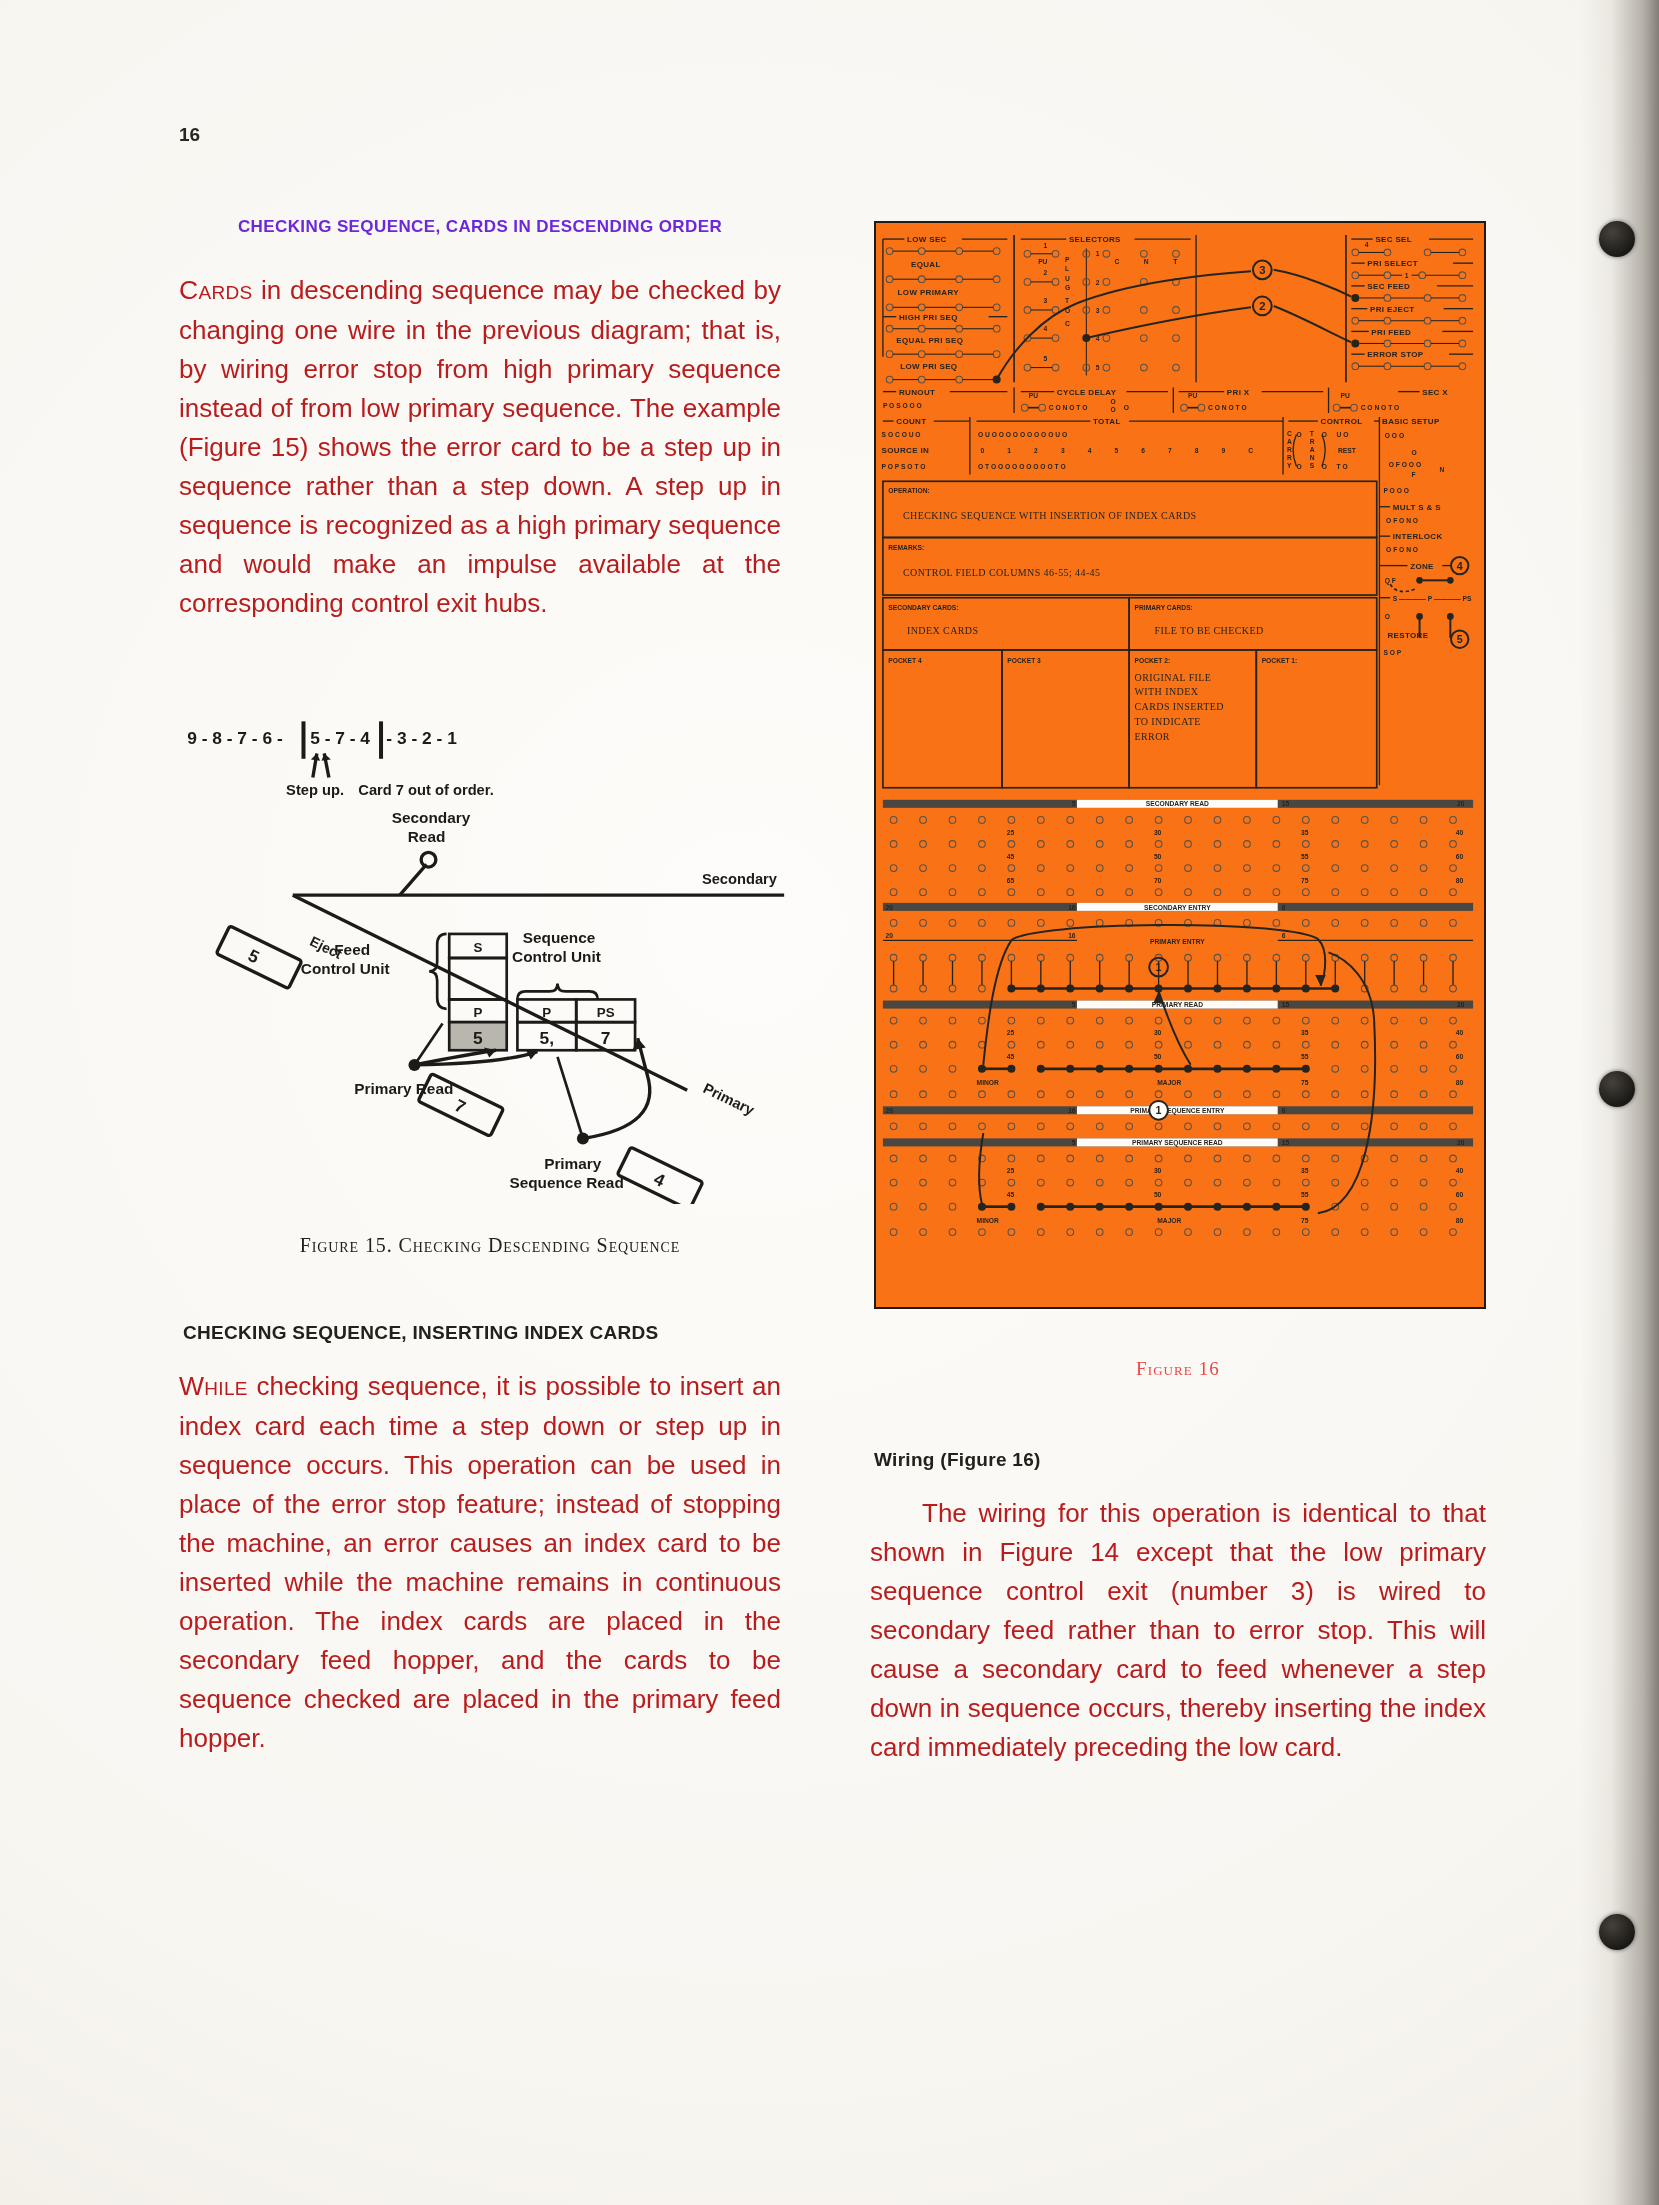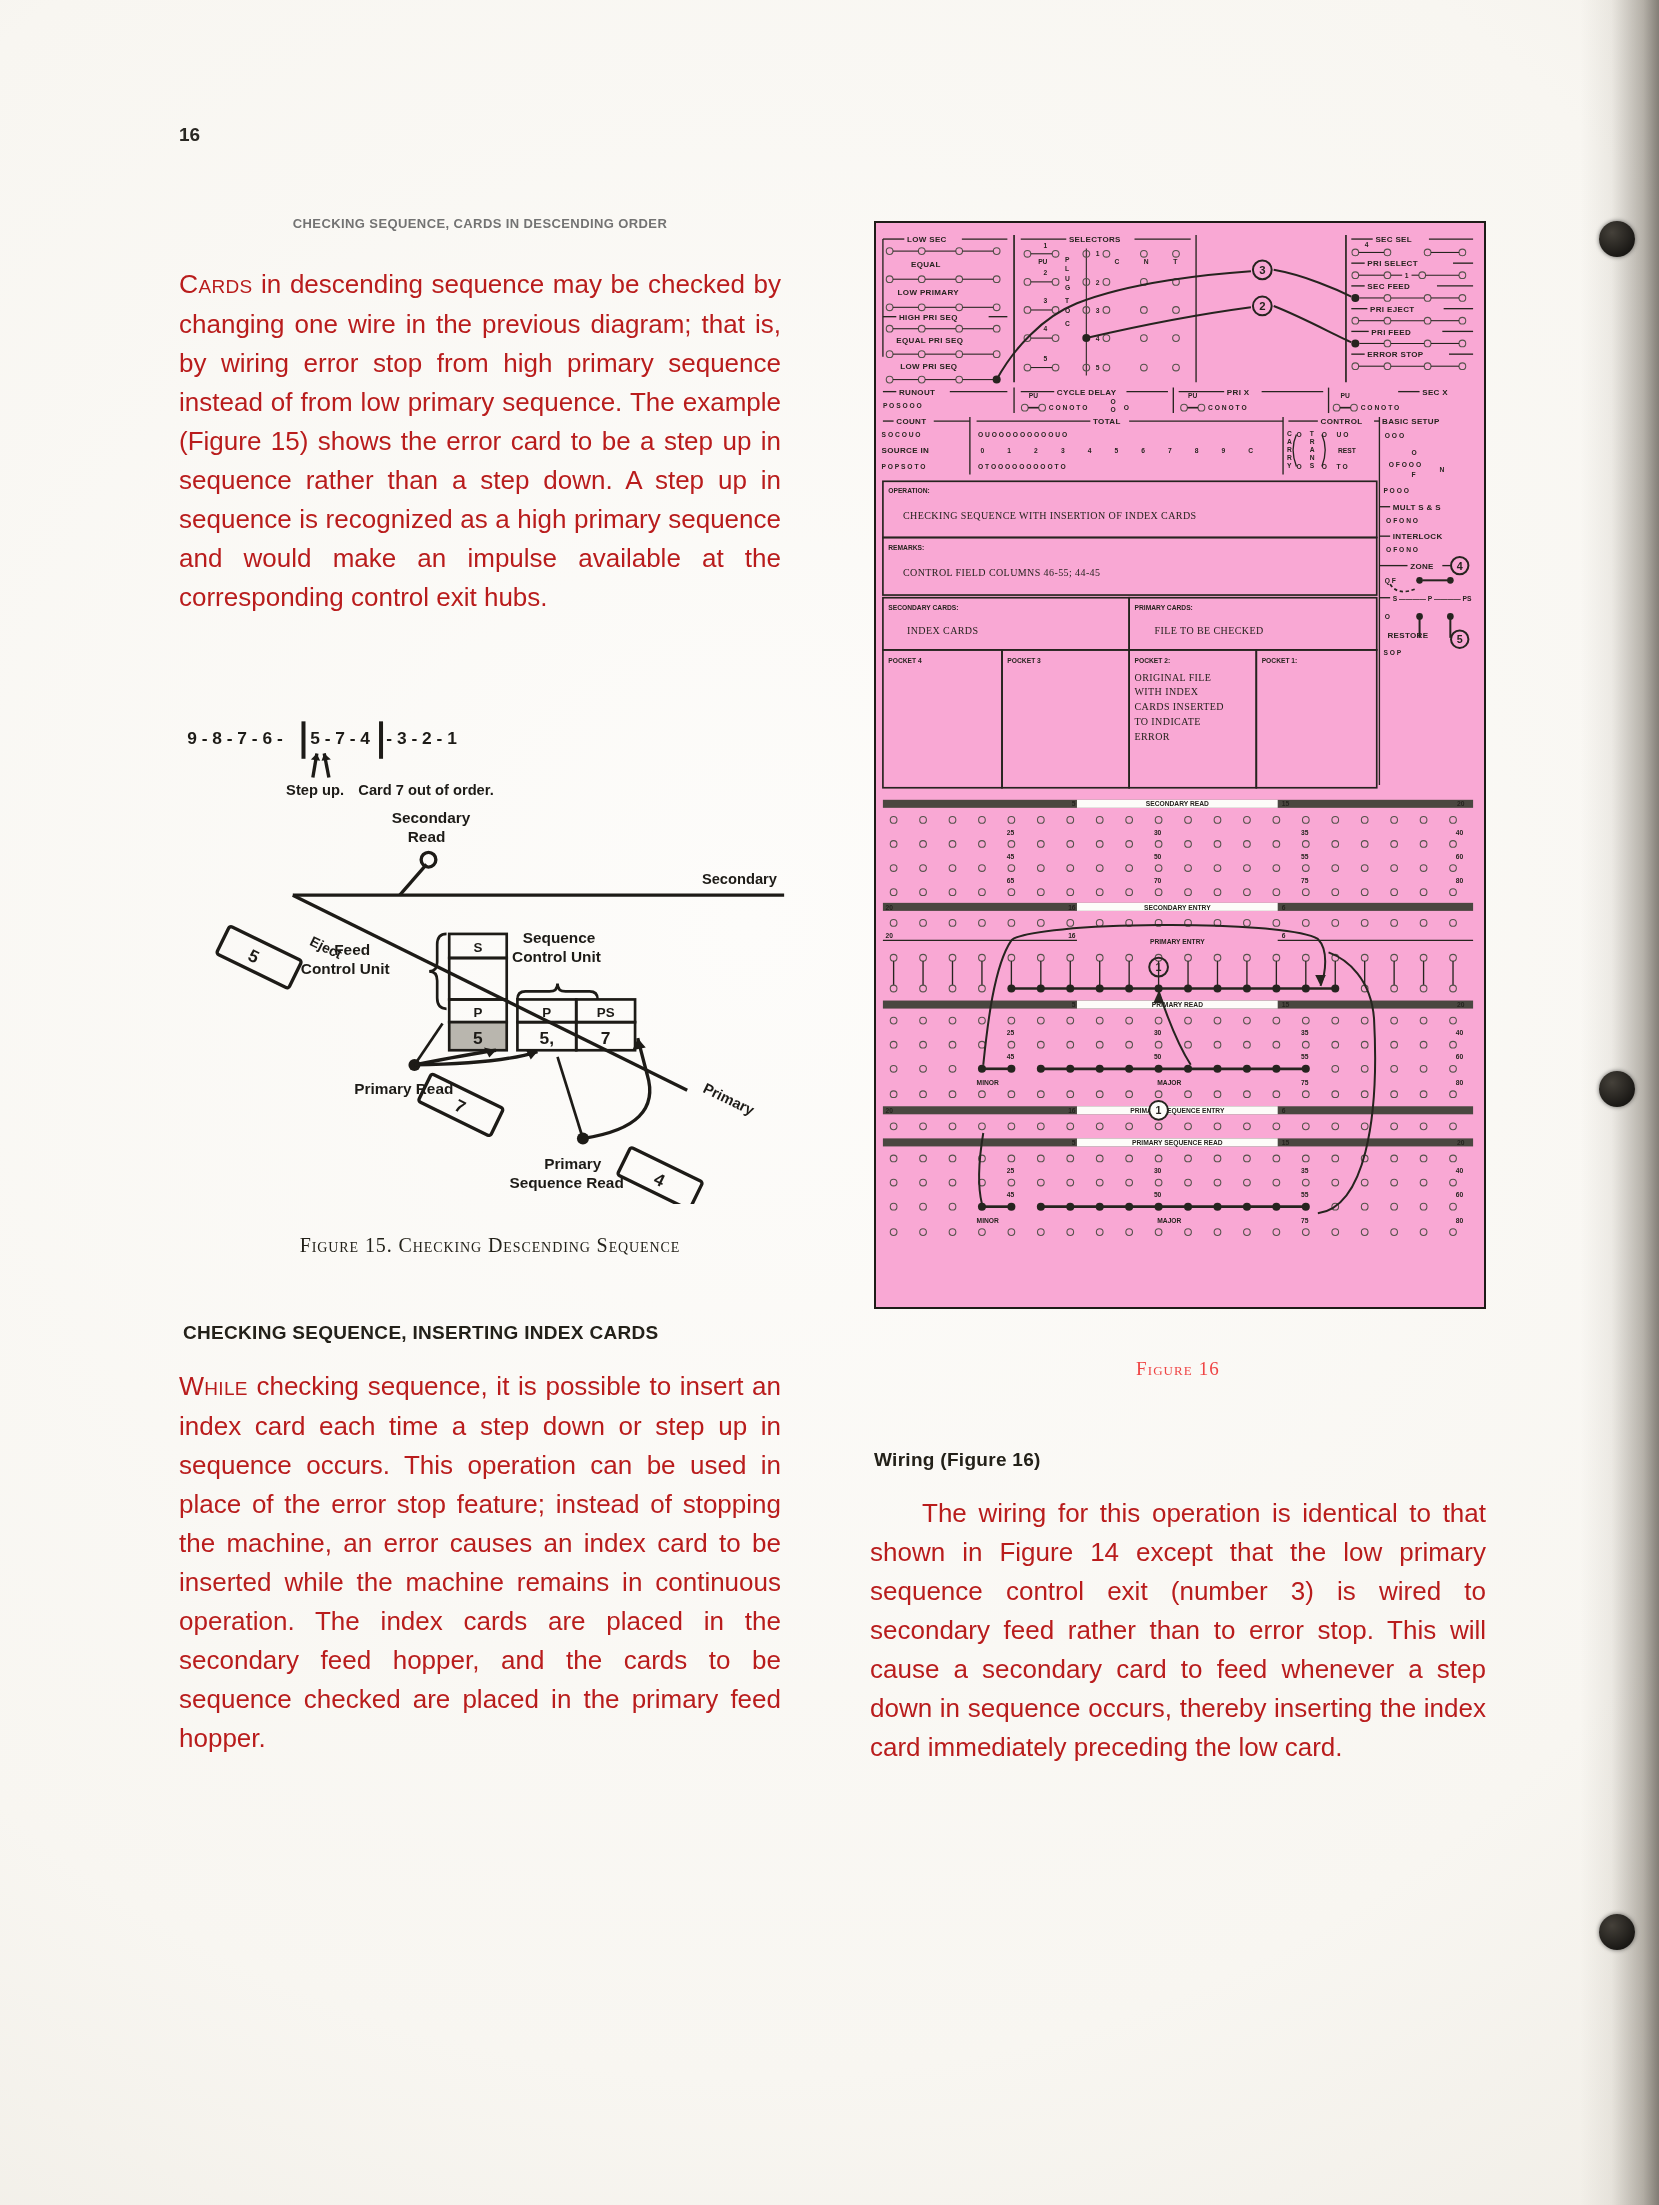--- a/index.html
+++ b/index.html
@@ -32,22 +32,22 @@
   .folio{
     position:absolute;left:179px;top:124px;
     font-family:"Liberation Sans",sans-serif;font-weight:bold;font-size:19px;color:#2a2823;
   }
   .col{position:absolute;color:#211f1b;}
   .colL{left:179px;top:214px;width:602px;}
   .colR{left:870px;top:1449px;width:616px;}
 
   h2.head{
     font-family:"Liberation Sans",sans-serif;
-    font-weight:bold;font-size:13px;letter-spacing:0.4px;
-    text-align:center;margin:0 0 31px 0;line-height:1.52;color:#737373;
+    font-weight:bold;font-size:17px;letter-spacing:0.4px;
+    text-align:center;margin:0 0 31px 0;line-height:1.52;color:#6d28d9;
   }
   h3.subhead{
     font-family:"Liberation Sans",sans-serif;
     font-weight:bold;font-size:19px;letter-spacing:0.3px;
     margin:0 0 23px 4px;color:#232119;
   }
   p.body{
     margin:0 0 0 0;font-size:26px;line-height:1.50;
     text-align:justify;text-justify:inter-word;
     font-family:Liberation Sans, sans-serif;color:#b91c1c;
@@ -64,21 +64,21 @@
   }
 
   
   #fig15{position:absolute;left:179px;top:716px;width:622px;height:488px;}
   #fig15 svg{display:block}
   .f15txt{font-family:"Liberation Sans",sans-serif;font-weight:bold;fill:#1d1b17;}
 
   
   #fig16{
     position:absolute;left:874px;top:221px;width:608px;height:1084px;
-    background:#f9a8d4;border:2px solid #1e1c18;
+    background:#f97316;border:2px solid #1e1c18;
   }
   #fig16 svg{display:block}
 </style>
 </head>
 <body>
 
 <div id="page">
   <div id="paper"></div>
   <div id="rightedge"></div>
   <div class="punch p1"></div>

